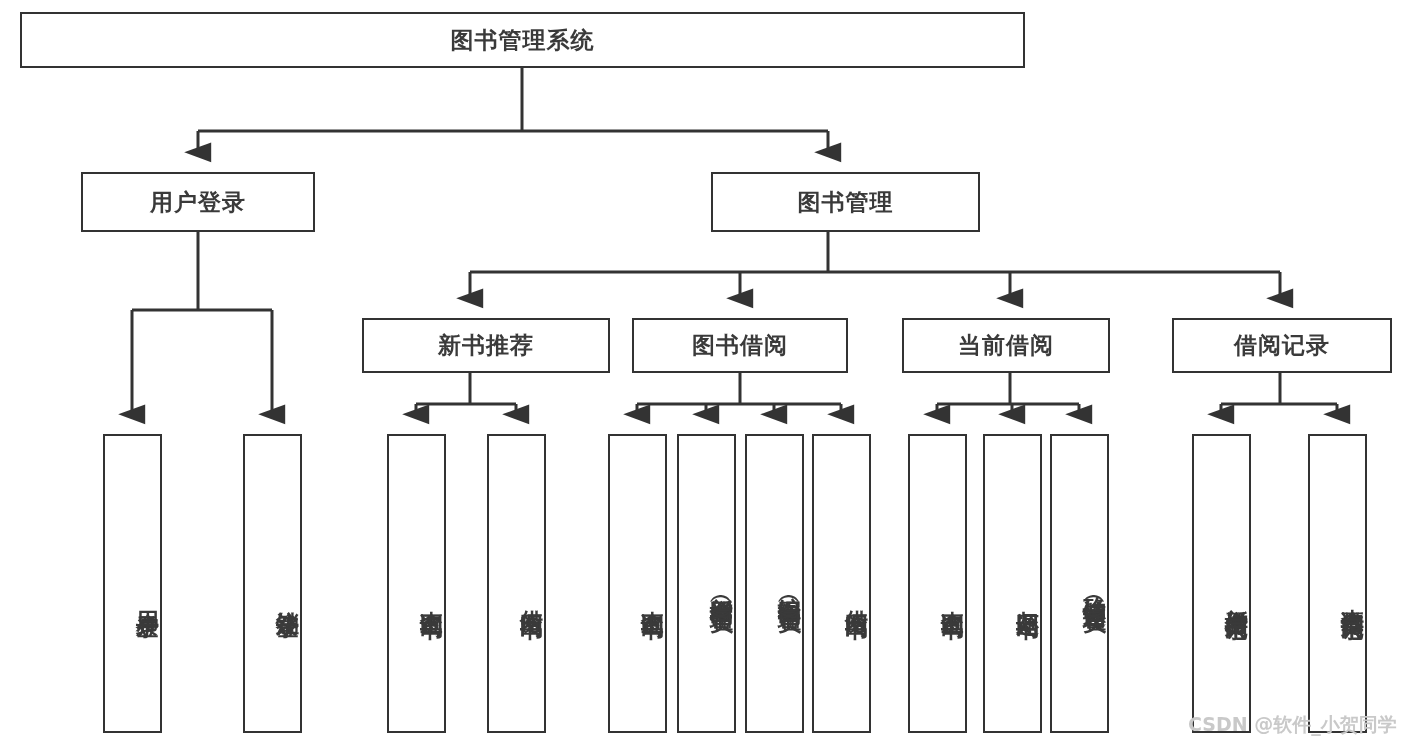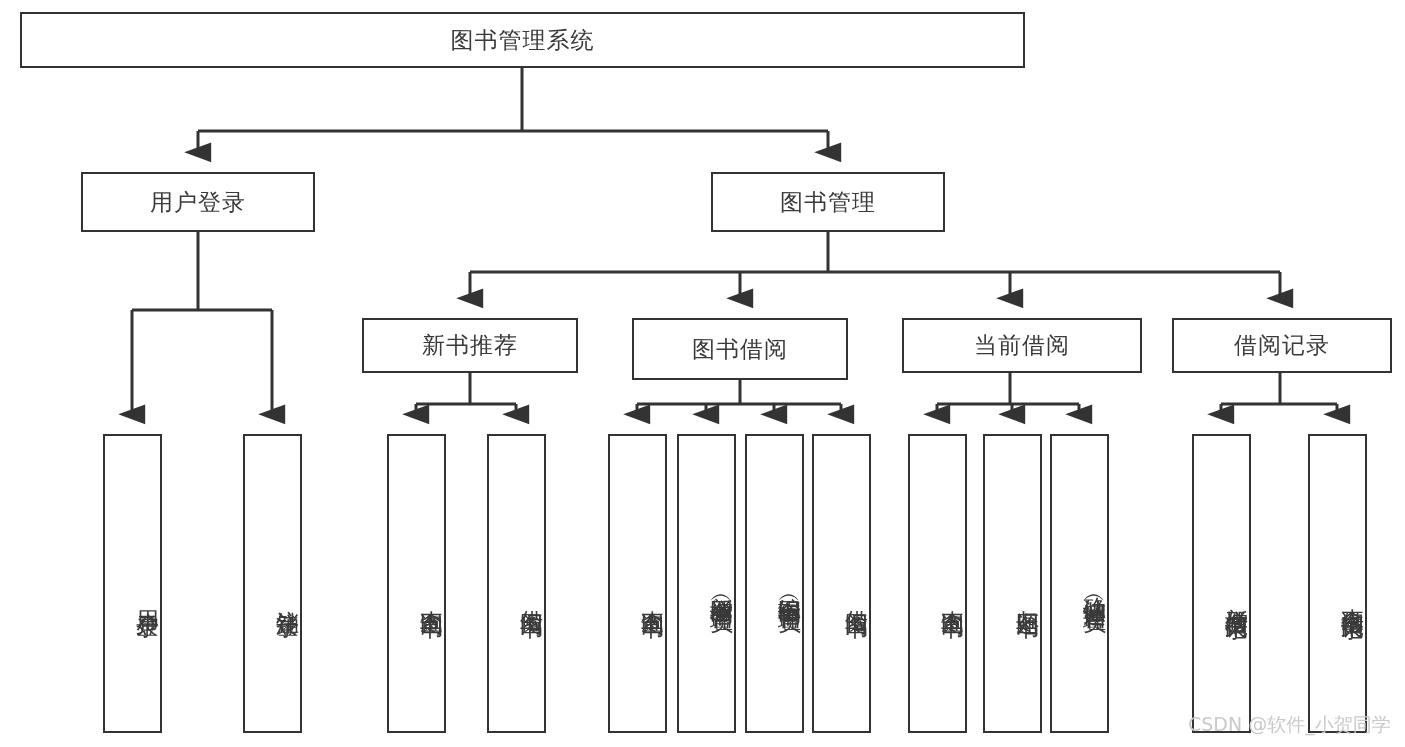--- a/index.html
+++ b/index.html
@@ -7,20 +7,21 @@
     padding: 0;
     background: #ffffff;
   }
   #canvas {
     position: relative;
     width: 1405px;
     height: 747px;
     background: #ffffff;
     font-family: "DejaVu Sans", "Liberation Sans", sans-serif;
     overflow: hidden;
+    font-weight: bold;
   }
   #wires {
     position: absolute;
     left: 0;
     top: 0;
     width: 1405px;
     height: 747px;
     pointer-events: none;
   }
   .node {
@@ -125,31 +126,31 @@
     </g>
   </svg>
 
   <div class="node horiz" style="left:20px; top:12px; width:1005px; height:56px;">
     <span>图书管理系统</span>
   </div>
 
   <div class="node horiz" style="left:81px; top:172px; width:234px; height:60px;">
     <span>用户登录</span>
   </div>
-  <div class="node horiz" style="left:711px; top:172px; width:234px; height:60px;">
+  <div class="node horiz" style="left:711px; top:172px; width:269px; height:60px;">
     <span>图书管理</span>
   </div>
 
-  <div class="node horiz" style="left:362px; top:318px; width:216px; height:55px;align-items:center;">
+  <div class="node horiz" style="left:362px; top:318px; width:248px; height:55px;align-items:center;">
     <span>新书推荐</span>
   </div>
-  <div class="node horiz" style="left:632px; top:318px; width:216px; height:62px;">
+  <div class="node horiz" style="left:632px; top:318px; width:216px; height:55px;">
     <span>图书借阅</span>
   </div>
-  <div class="node horiz" style="left:902px; top:318px; width:240px; height:55px;">
+  <div class="node horiz" style="left:902px; top:318px; width:208px; height:55px;">
     <span>当前借阅</span>
   </div>
   <div class="node horiz" style="left:1172px; top:318px; width:220px; height:55px;">
     <span>借阅记录</span>
   </div>
 
   <div class="node vert pad-top" style="left:103px; top:434px; width:59px; height:299px;">
     <span>用户登录</span>
   </div>
   <div class="node vert pad-top" style="left:243px; top:434px; width:59px; height:299px;">

